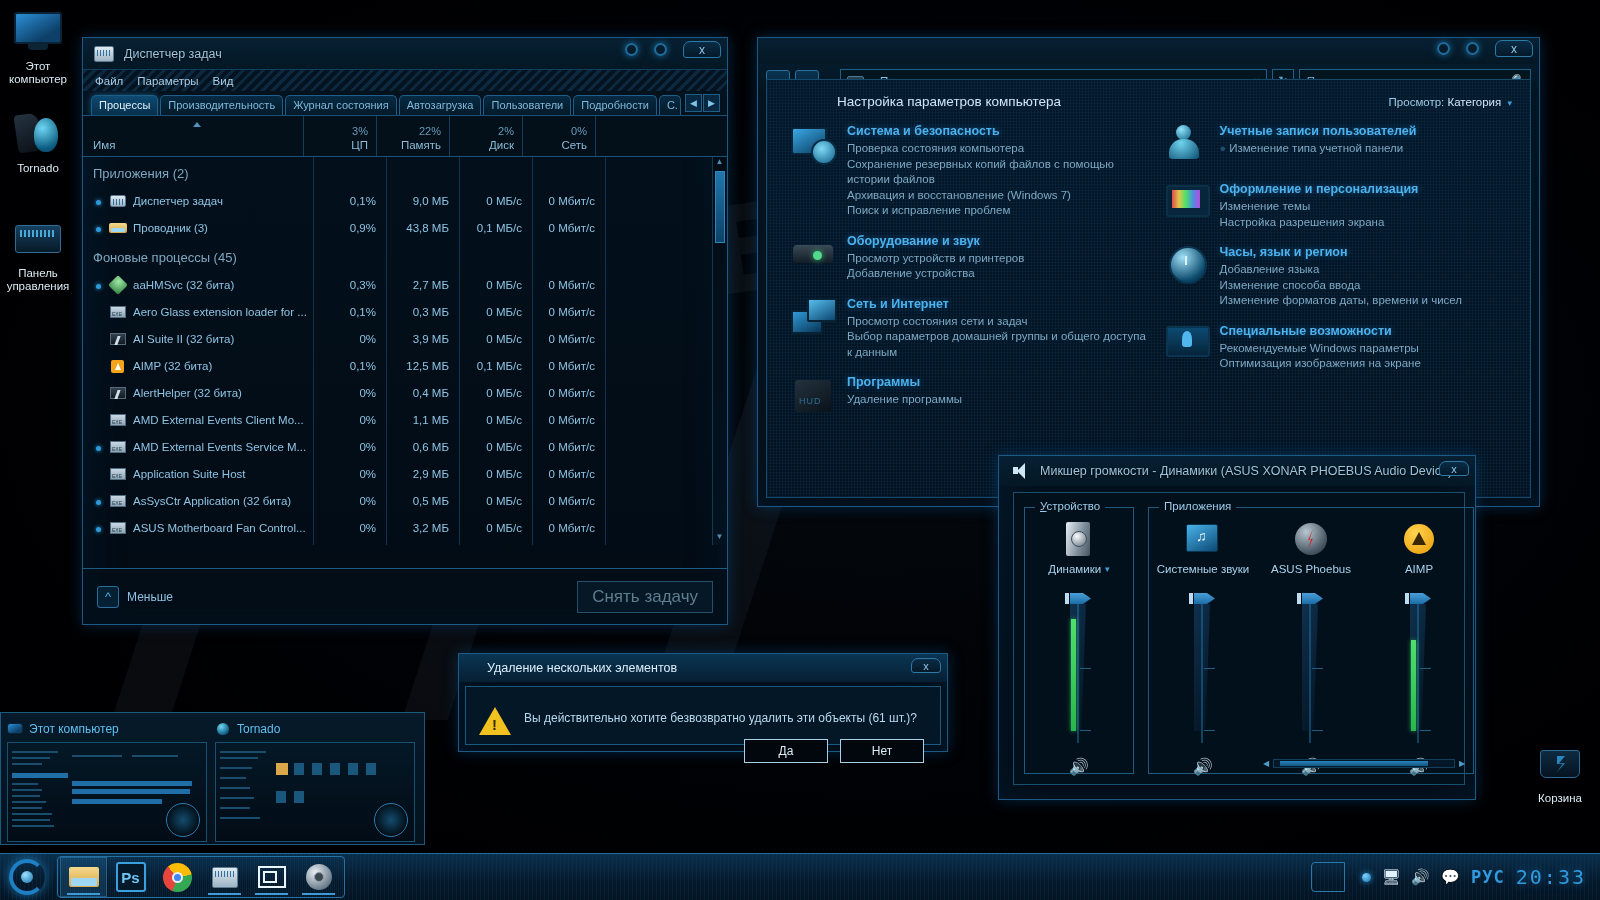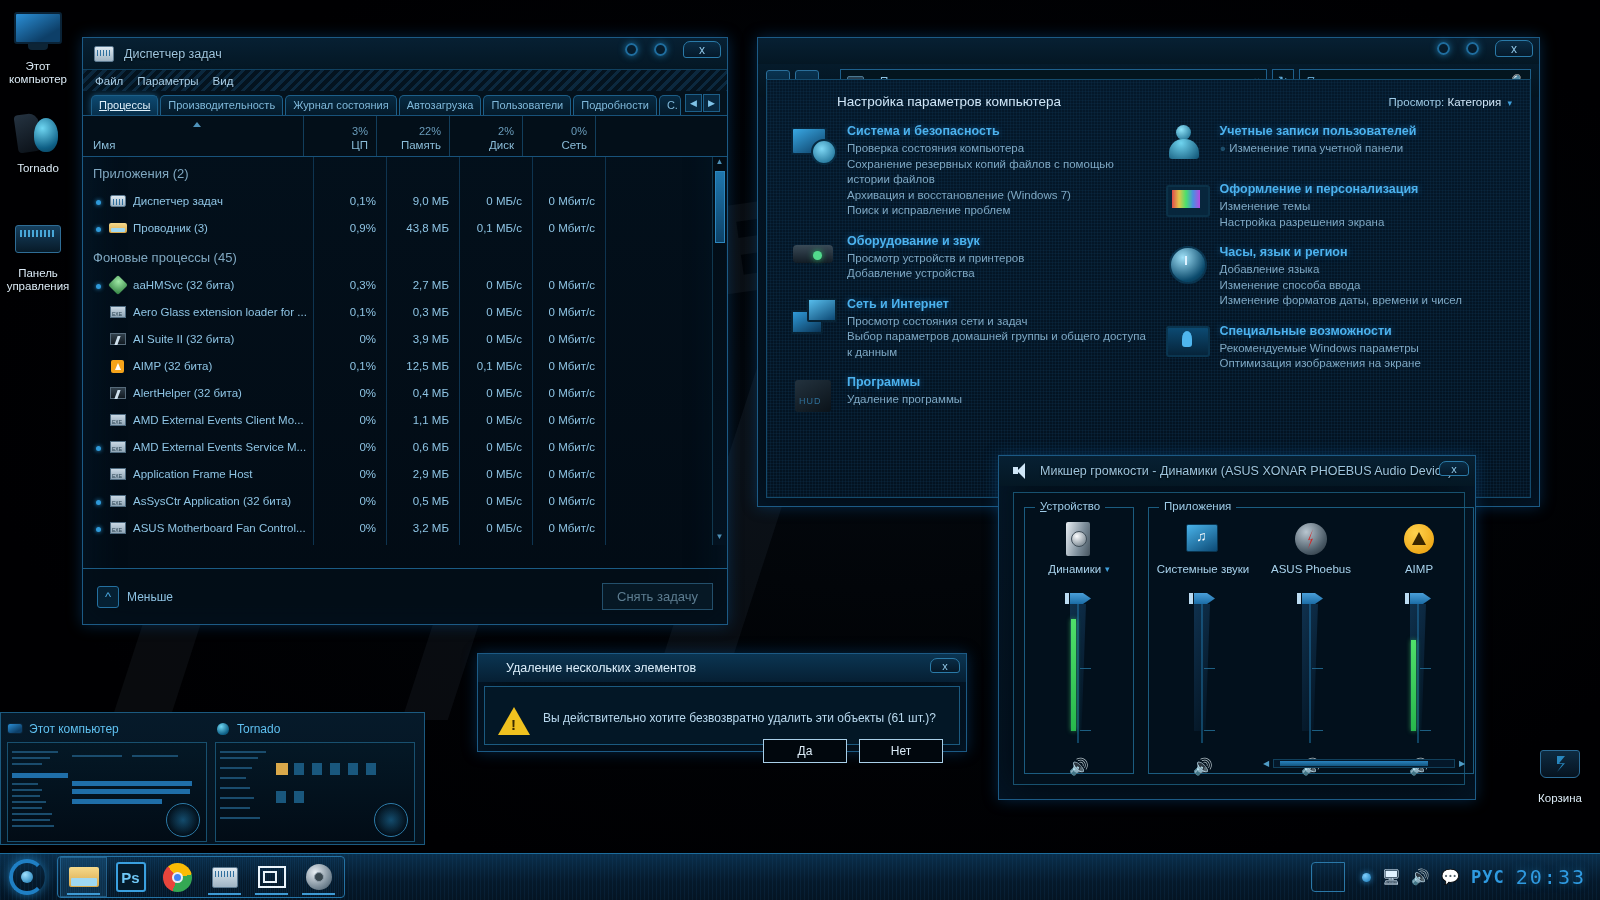--- a/index.html
+++ b/index.html
@@ -120,21 +120,20 @@
   .tab {
     font-size: 11px; color: #7fb8da; padding: 3px 7px 4px;
     border: 1px solid #1d5f89; border-bottom: none;
     border-radius: 5px 5px 0 0; margin-right: 2px;
     background: linear-gradient(#072a42, #041a2a);
     white-space: nowrap;
   }
   .tab.active {
     color: #dff0fb; background: linear-gradient(#0d4a72, #072f4b);
     box-shadow: 0 0 7px rgba(35,130,190,.6);
-    text-decoration: underline;
   }
   .tab.clipped { width: 22px; overflow: hidden; }
   .tabnav { display: flex; gap: 1px; margin-left: 2px; align-self: center; }
   .tabnav div {
     width: 17px; height: 18px; border: 1px solid #1d5f89; background: #072840;
     color: #7fc3e8; font-size: 9px; display: flex; align-items: center; justify-content: center;
   }
   .cols {
     display: flex; height: 42px; align-items: flex-end;
     border-top: 1px solid #18527a; border-bottom: 1px solid #18527a;
@@ -195,21 +194,21 @@
     border-top: 1px solid #1b5b84; display: flex; align-items: center;
     padding: 0 14px; background: rgba(3,14,24,.7);
   }
   .lessbtn { display: flex; align-items: center; gap: 8px; font-size: 12px; color: #8cc0e0; }
   .chev {
     width: 22px; height: 22px; border: 1px solid #2470a0; border-radius: 3px;
     display: flex; align-items: center; justify-content: center;
     color: #4aa7de; font-size: 13px; background: #052033;
   }
   .endtask {
-    margin-left: auto; font-size: 13px; color: #5d7d91;
+    margin-left: auto; font-size: 17px; color: #5d7d91;
     border: 1px solid #234f6b; padding: 5px 14px; background: #061825;
   }
 
   
   #ctrlpanel { left: 757px; top: 37px; width: 783px; height: 470px; }
   .cp-toolbar {
     height: 33px; display: flex; align-items: center; padding: 0 8px; gap: 5px;
     background: linear-gradient(#051b2b, #03131f);
   }
   .navbtn {
@@ -404,21 +403,21 @@
   .mx-hscroll .hb { color: #4f9cc6; font-size: 8px; width: 10px; text-align: center; }
   .mx-hscroll .htrack {
     flex: 1; height: 9px; background: #04182a; border: 1px solid #11405c; position: relative;
   }
   .mx-hscroll .hthumb {
     position: absolute; left: 6px; top: 1px; width: 148px; height: 5px;
     background: linear-gradient(#2a82bd, #12557f);
   }
 
   
-  #deldlg { left: 477px; top: 653px; width: 490px; height: 99px; }
+  #deldlg { left: 458px; top: 653px; width: 490px; height: 99px; }
   .dlg-title {
     height: 28px; display: flex; align-items: center; padding-left: 28px;
     font-size: 12.5px; color: #dbeefb;
     background: linear-gradient(#0b3css, #061f33);
     background: linear-gradient(#0b3552, #061f33);
     position: relative;
   }
   .dlg-body {
     position: absolute; left: 6px; right: 6px; top: 32px; bottom: 6px;
     border: 1px solid #1b5a80; background: #031726;
@@ -863,21 +862,21 @@
           <span class="cell">0%</span>
           <span class="cell">0,6 МБ</span>
           <span class="cell">0 МБ/с</span>
           <span class="cell">0 Мбит/с</span>
         </div>
         <div class="prow">
           <span class="dot"></span>
           <span class="picon">
             <span class="g-exe"></span>
           </span>
-          <span class="pname">Application Frame Host</span>
+          <span class="pname">Application Suite Host</span>
           <span class="cell">0%</span>
           <span class="cell">2,9 МБ</span>
           <span class="cell">0 МБ/с</span>
           <span class="cell">0 Мбит/с</span>
         </div>
         <div class="prow">
           <span class="dot"><i></i></span>
           <span class="picon">
             <span class="g-exe"></span>
           </span>

